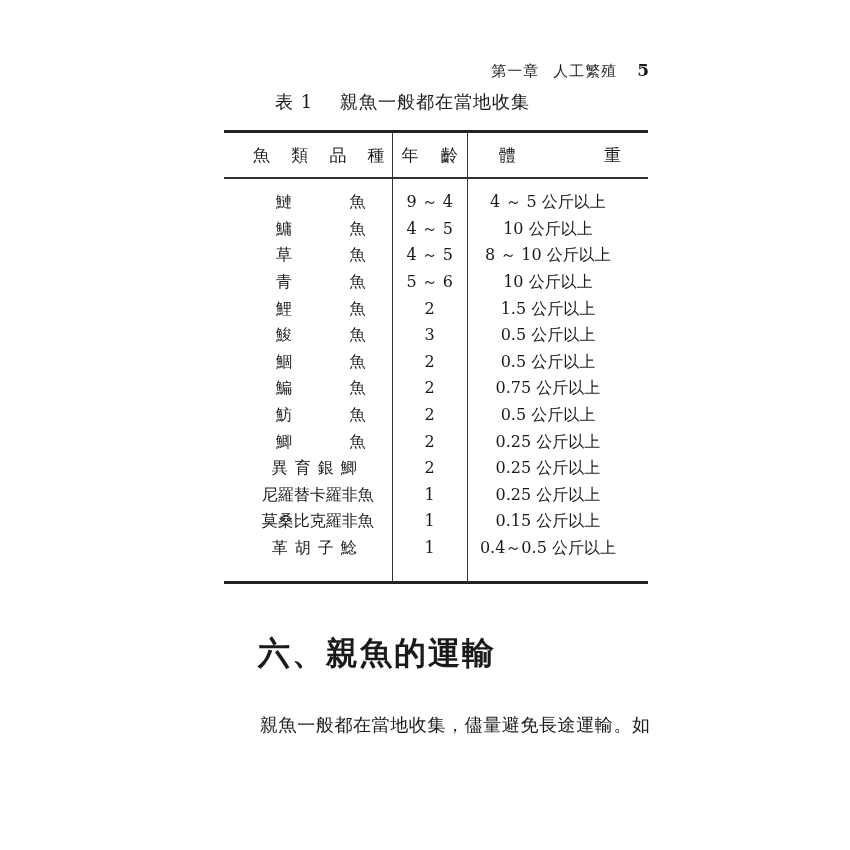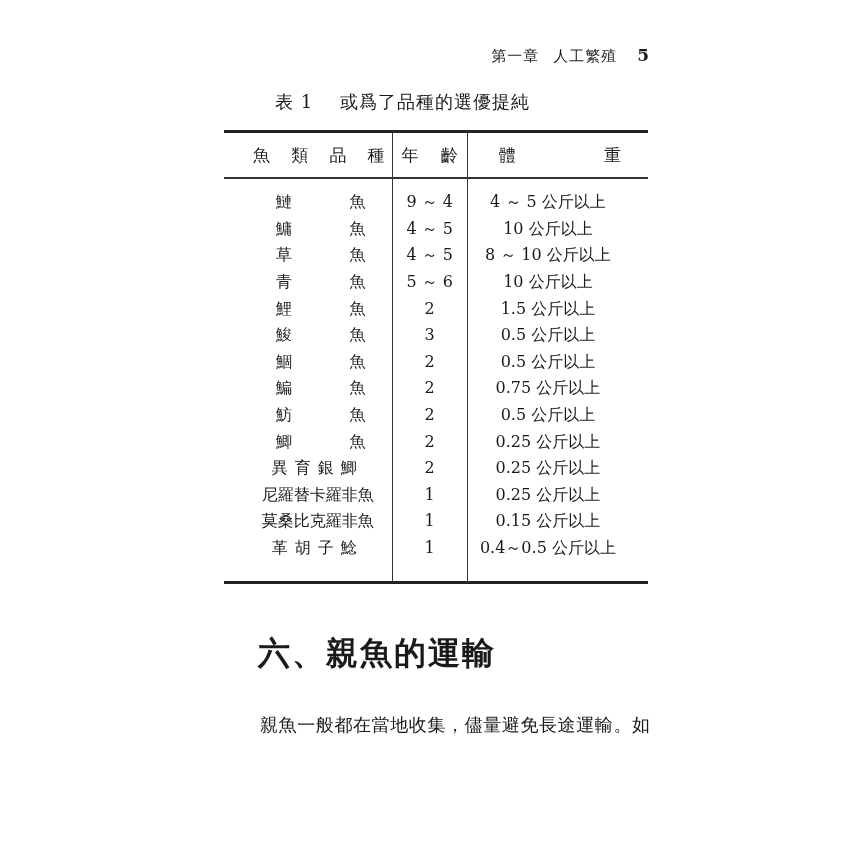--- a/index.html
+++ b/index.html
@@ -10,21 +10,21 @@
     body {
       width: 850px;
       height: 850px;
       position: relative;
       overflow: hidden;
       font-family: "DejaVu Serif", "Liberation Serif", serif;
       color: #1a1a1a;
     }
     .running-head {
       position: absolute;
-      top: 45px;
+      top: 60px;
       left: 480px;
       width: 170px;
       display: flex;
       justify-content: flex-end;
       align-items: baseline;
       font-size: 15px;
       letter-spacing: 1px;
     }
     .running-head .chapter { margin-right: 14px; }
     .running-head .section { margin-right: 20px; }
@@ -132,21 +132,21 @@
 <body>
 
 <div class="running-head">
   <span class="chapter">第一章</span>
   <span class="section">人工繁殖</span>
   <span class="page-no">5</span>
 </div>
 
 <div class="table-caption">
   <span class="label">表 1</span>
-  <span>或爲了品種的選優提純</span>
+  <span>親魚一般都在當地收集</span>
 </div>
 
 <table class="fish-table">
   <thead>
     <tr>
       <th class="col-species">
         <div class="th-spread">
           <span>魚</span>
           <span>類</span>
           <span>品</span>

